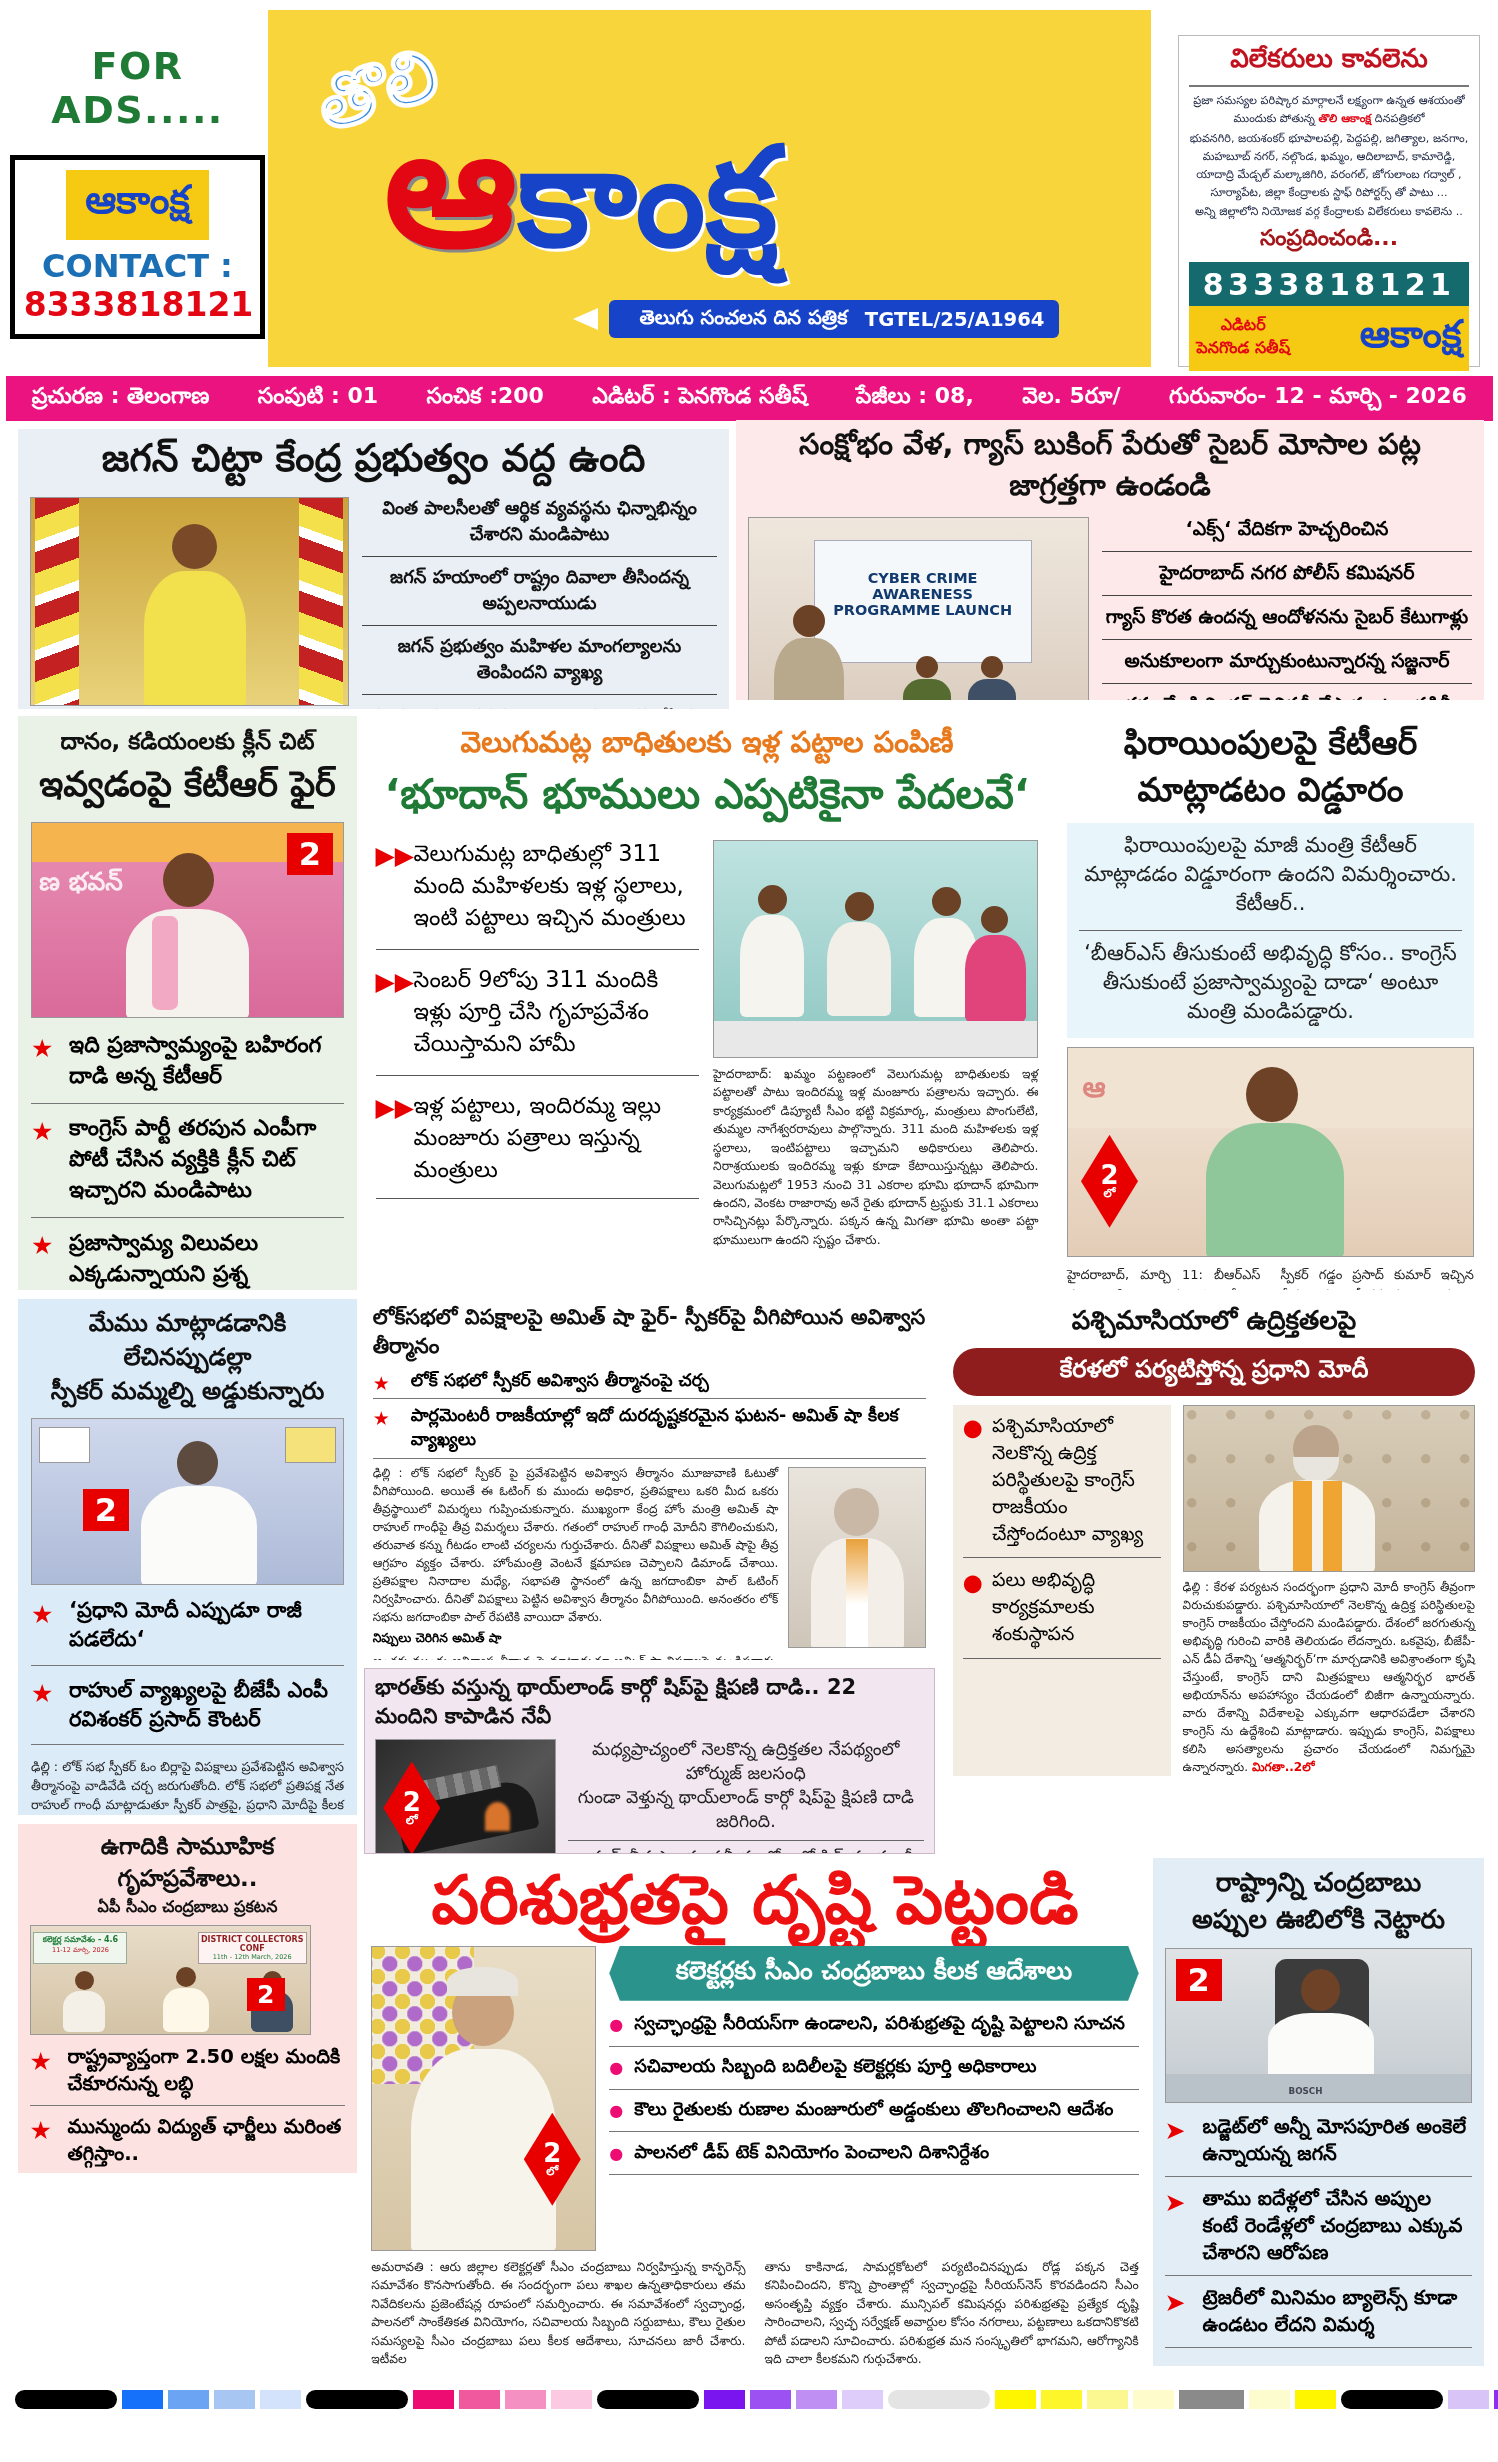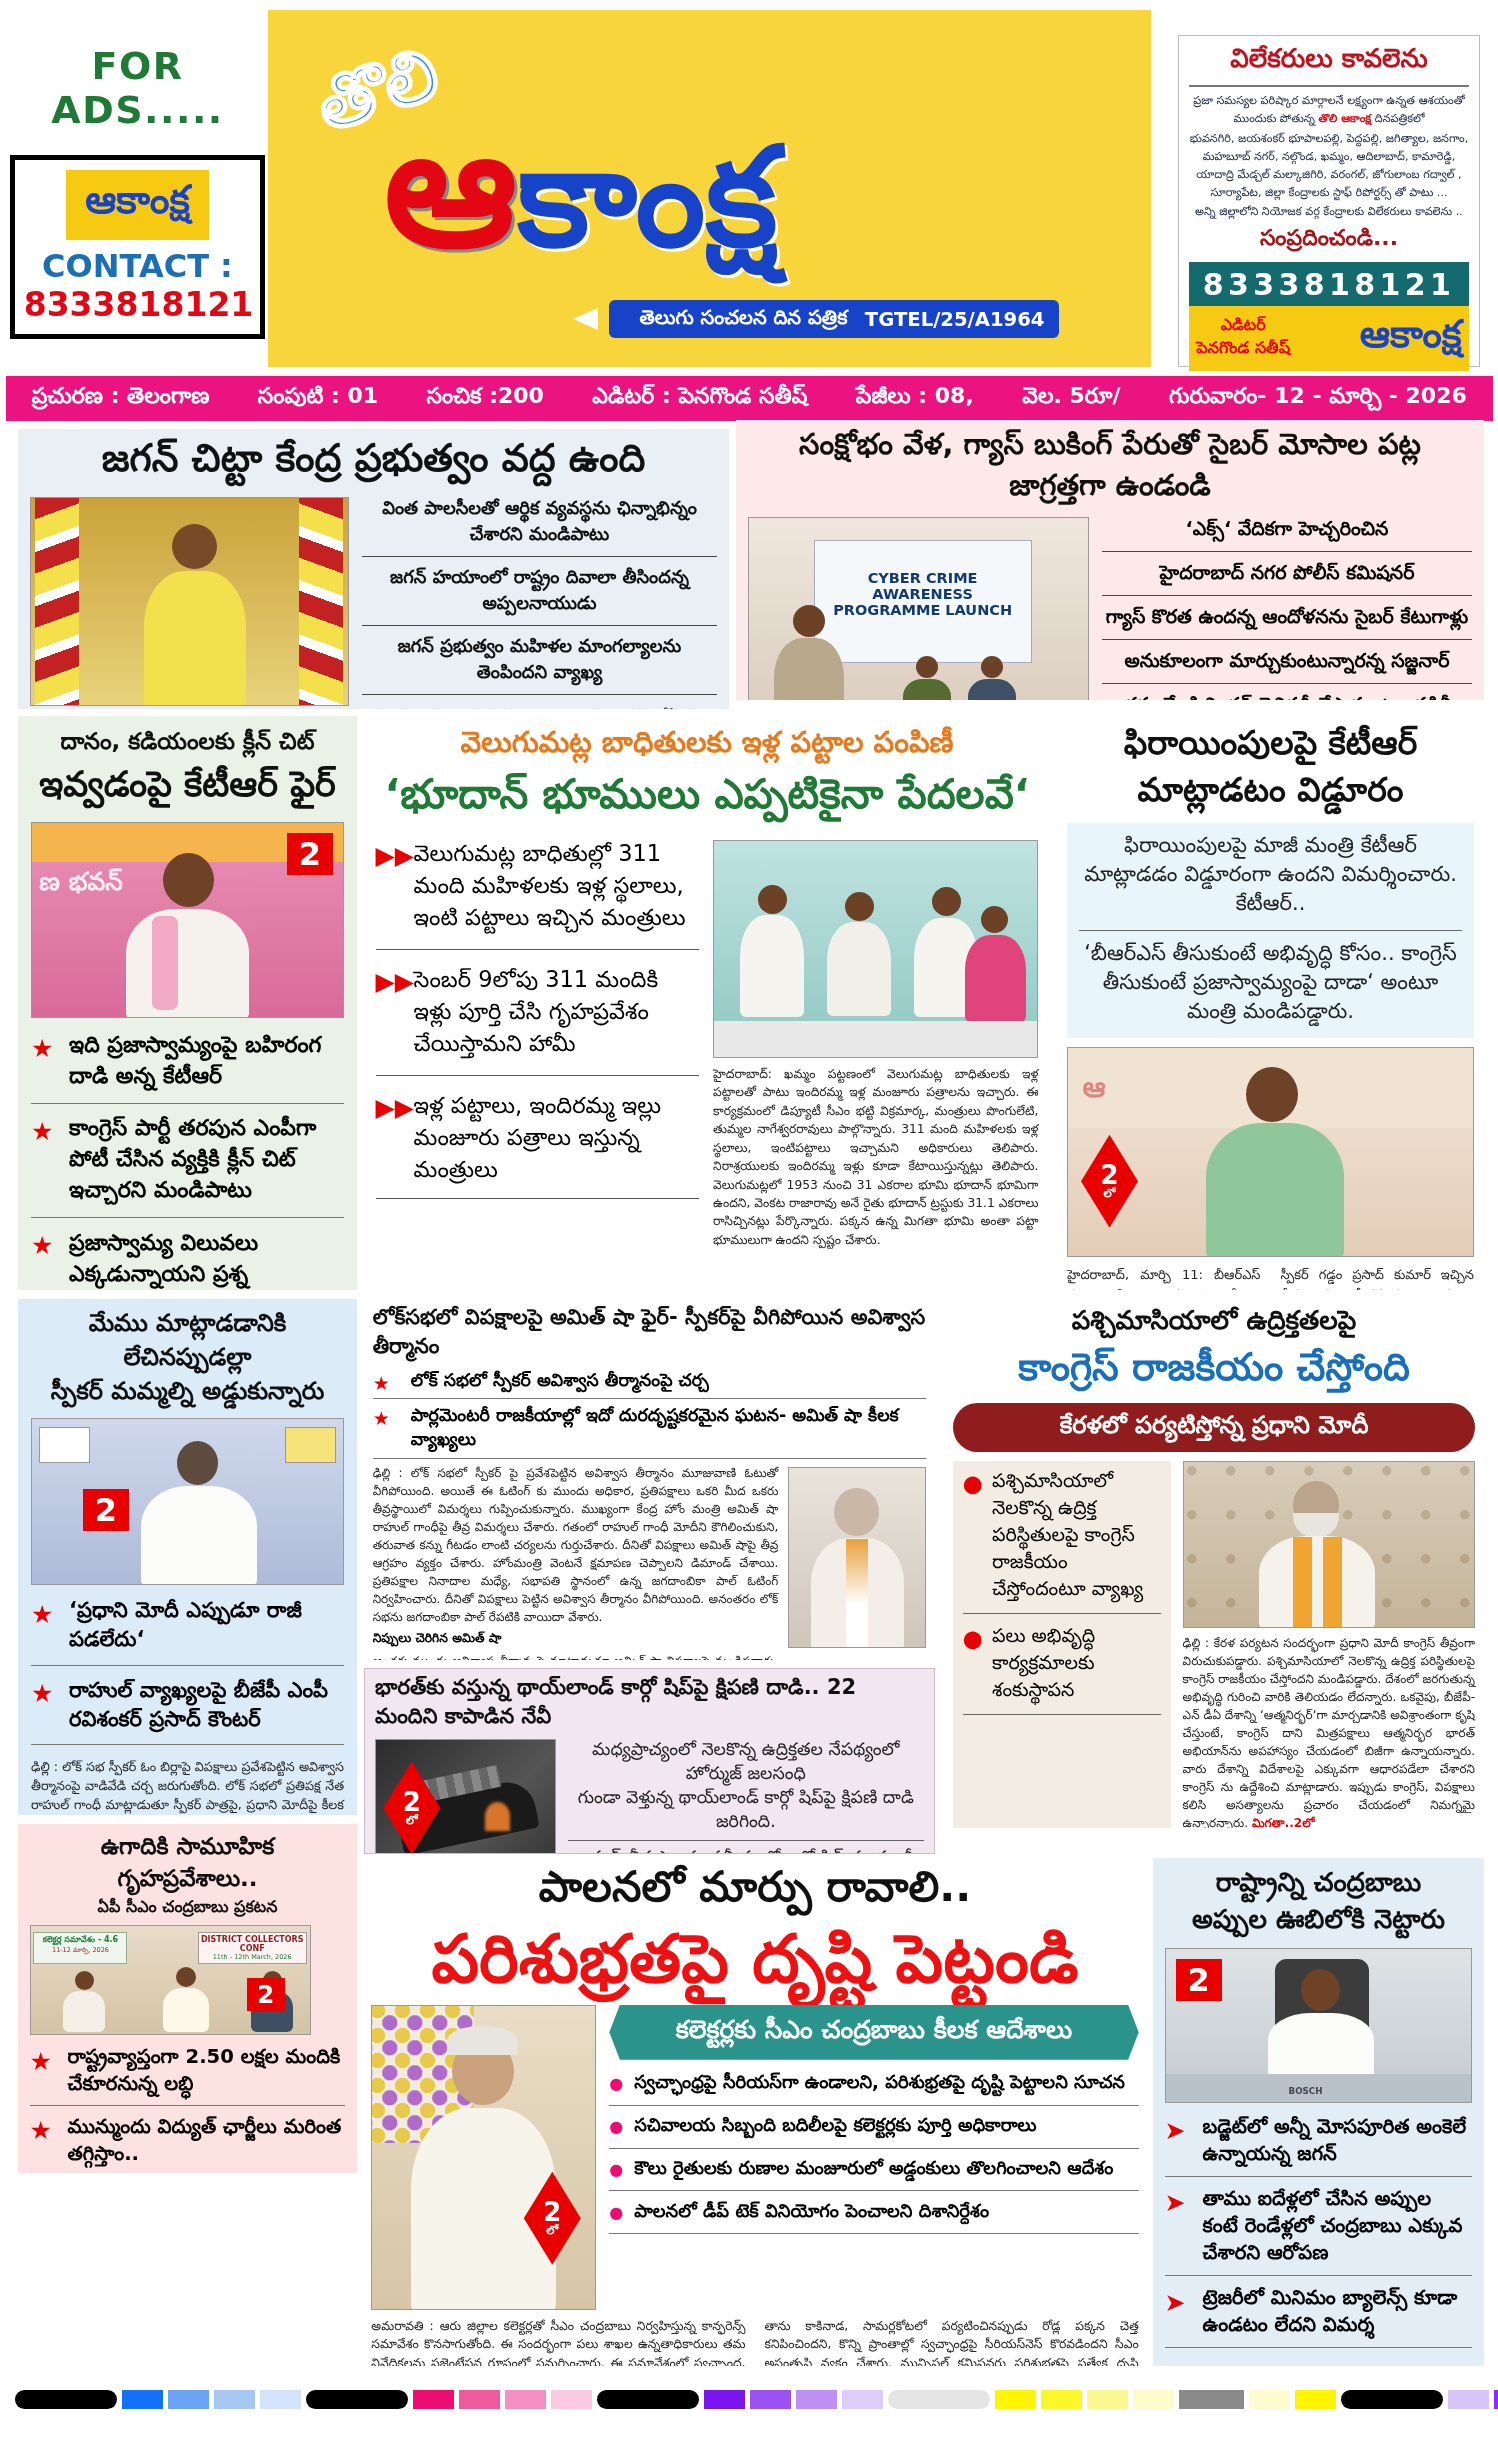--- a/index.html
+++ b/index.html
@@ -232,21 +232,20 @@
     <div class="bodytxt" style="font-size:12px;">ఢిల్లి : లోక్ సభలో స్పీకర్ పై ప్రవేశపెట్టిన అవిశ్వాస తీర్మానం మూజువాణి ఓటుతో వీగిపోయింది. అయితే ఈ ఓటింగ్ కు ముందు అధికార, ప్రతిపక్షాలు ఒకరి మీద ఒకరు తీవ్రస్థాయిలో విమర్శలు గుప్పించుకున్నారు. ముఖ్యంగా కేంద్ర హోం మంత్రి అమిత్  షా రాహుల్ గాంధీపై తీవ్ర విమర్శలు చేశారు. గతంలో రాహుల్ గాంధీ మోదీని కౌగిలించుకుని, తరువాత కన్ను గీటడం లాంటి చర్యలను గుర్తుచేశారు. దీనితో విపక్షాలు అమిత్  షాపై తీవ్ర ఆగ్రహం వ్యక్తం చేశారు. హోంమంత్రి వెంటనే క్షమాపణ చెప్పాలని డిమాండ్ చేశాయి. ప్రతిపక్షాల నినాదాల మధ్యే, సభాపతి స్థానంలో ఉన్న జగదాంబికా పాల్  ఓటింగ్ నిర్వహించారు. దీనితో విపక్షాలు పెట్టిన అవిశ్వాస తీర్మానం వీగిపోయింది. అనంతరం లోక్ సభను జగదాంబికా పాల్  రేపటికి వాయిదా వేశారు.</div>
     <div style="font-size:12.3px;font-weight:bold;margin:4.4px 0;">నిప్పులు చెరిగిన అమిత్ షా</div>
     <div class="bodytxt" style="font-size:12px;">
       <span>అంతకు ముందు అవిశ్వాస తీర్మానంపై మాట్లాడుతూ అమిత్  షా విపక్షాలపై మండిపడ్డారు. లోక్ సభ స్పీకర్  అధికార, విపక్షాలకు సమానంగా ప్రాతినిధ్యం వహించే ఒక నిష్పాక్షిక సంరక్షకుడని అన్నారు. ఓం బిర్లాపై ప్రవేశపెట్టిన అవిశ్వాస తీర్మానాన్ని</span>
       
     </div>
   </div>
 
   <div class="art" style="left:943px;top:1299px;width:542px;height:529px;background:#ffffff;padding:5.8px 10px;">
     <div class="kicker" style="font-size:26px;color:#111;">పశ్చిమాసియాలో ఉద్రిక్తతలపై</div>
-    <div class="hl" style="font-size:38px;color:#1a6fba;margin-top:2.9px;">కాంగ్రెస్ రాజకీయం చేస్తోంది</div>
     <div style="background:#8f1d1d;border-radius:29px;color:#fff;font-weight:bold;font-size:24px;text-align:center;padding:7.3px 5.8px;margin-top:5.8px;">కేరళలో పర్యటిస్తోన్న ప్రధాని మోదీ</div>
     <div style="display:flex;gap:11.6px;margin-top:8.7px;">
       <div style="width:218px;flex:none;background:#f2ece2;padding:8.7px 10px;">
         <ul class="blist">
           <li style="font-size:19px;border-bottom:0.7px solid #666;padding-left:29px;padding-bottom:8.7px;margin-bottom:10px;"><span class="b-ic" style="font-size:17.4px;top:4.4px;">⬤</span><span>పశ్చిమాసియాలో నెలకొన్న ఉద్రిక్త పరిస్థితులపై కాంగ్రెస్ రాజకీయం చేస్తోందంటూ వ్యాఖ్య</span></li>
           <li style="font-size:19px;border-bottom:0.7px solid #666;padding-left:29px;padding-bottom:8.7px;"><span class="b-ic" style="font-size:17.4px;top:4.4px;">⬤</span><span>పలు అభివృద్ధి కార్యక్రమాలకు శంకుస్థాపన</span></li>
         </ul>
       </div>
       <div style="flex:1;">
         <div class="photo" style="width:100%;height:167px;background:linear-gradient(#d8cdb9,#c4b49a);">
@@ -308,21 +307,20 @@
     </div>
     <ul class="blist" style="margin-top:10px;">
       <li style="font-size:19.6px;font-weight:bold;padding-bottom:5.8px;margin-bottom:8.7px;"><span class="b-ic">★</span><span>రాష్ట్రవ్యాప్తంగా  2.50  లక్షల మందికి  చేకూరనున్న  లబ్ధి</span></li>
       <li style="font-size:19.6px;font-weight:bold;padding-bottom:5.8px;margin-bottom:8.7px;"><span class="b-ic">★</span><span>మున్ముందు  విద్యుత్  ఛార్జీలు మరింత  తగ్గిస్తాం..</span></li>
 
     </ul>
 
   </div>
 
   <div class="art" style="left:364px;top:1858px;width:782px;height:508px;background:#ffffff;padding:4.4px 7.3px;">
-    <div class="kicker" style="font-size:42px;color:#111;">పాలనలో మార్పు రావాలి..</div>
     <div class="hl" style="font-size:67px;color:#ee1111;line-height:1.05;margin-top:2.9px;">పరిశుభ్రతపై దృష్టి పెట్టండి</div>
     <div style="display:flex;gap:13px;margin-top:10px;">
       <div class="photo" style="width:225px;height:305px;flex:none;background:linear-gradient(#e9ddc6,#d6c6a6);">
         <div class="abs" style="left:-7.3px;top:-7.3px;width:109px;height:145px;background:radial-gradient(circle,#e9c94a 7.3px,transparent 8px) 0 0/25px 25px, radial-gradient(circle,#b06ac9 7.3px,transparent 8px) 12.3px 12.3px/25px 25px,#f2ecdf;"></div>
         <div class="p-head" style="left:80px;top:32px;width:62px;height:67px;background:#caa27e;"></div>
         <div class="abs" style="left:75px;top:20px;width:71px;height:29px;background:#e8e4de;border-radius:50% 50% 0 0;"></div>
         <div class="p-torso" style="left:39px;top:102px;width:145px;height:203px;background:#f7f4ec;"></div>
         <div class="diamond" style="right:14.5px;bottom:44px;">
           <span class="n">2</span>
           <span class="s">లో</span>

